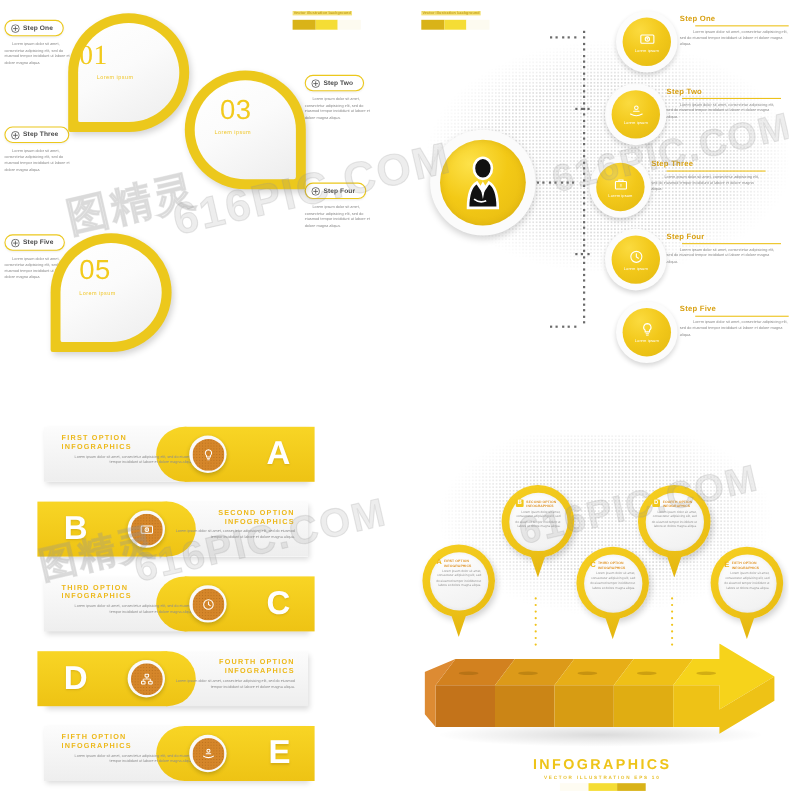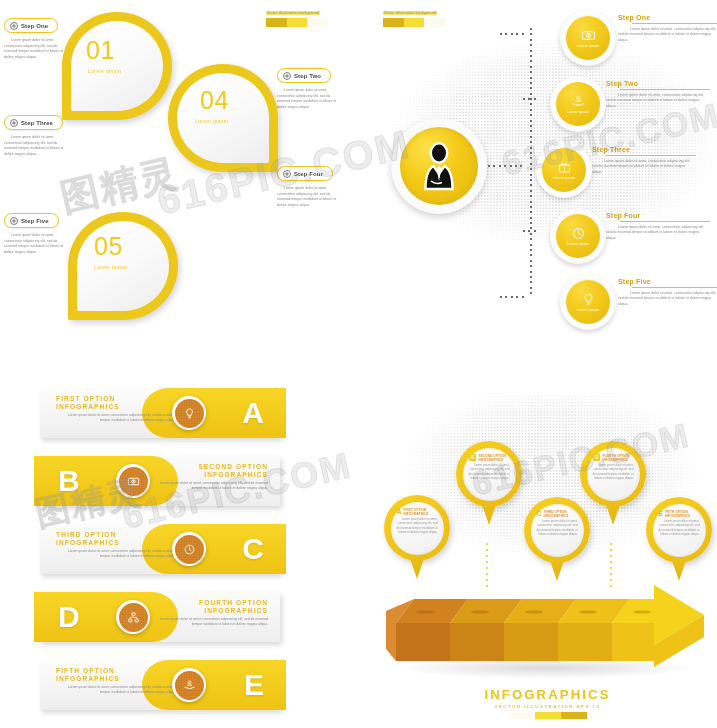--- a/index.html
+++ b/index.html
@@ -312,34 +312,34 @@
             <path d="M8 4.3v7.4M4.3 8h7.4" stroke="#4a4a4a" stroke-width="1.4" stroke-linecap="round"></path>
           </svg>
       </span>
       <span class="pill-label">Step Four</span>
     </div>
     <div class="step-body lorem ind" style="left:277px; top:186px;">Lorem ipsum dolor sit amet, consectetur adipisicing elit, sed do eiusmod tempor incididunt ut labore et dolore magna aliqua.</div>
 
     <div class="drop bl" style="left:62px; top:12px; width:110px; height:108px;">
       <div class="shell"></div>
       <div class="inner"></div>
-      <div class="num" style="left:24px; top:26px;">01</div>
+      <div class="num" style="left:10px; top:26px;font-family:Liberation Serif, serif;">01</div>
       <div class="cap" style="left:26px; top:56px;">Lorem ipsum</div>
     </div>
 
     <div class="drop br" style="left:168px; top:64px; width:110px; height:108px;">
       <div class="shell"></div>
       <div class="inner"></div>
-      <div class="num" style="left:32px; top:24px;">04</div>
+      <div class="num" style="left:32px; top:24px;">03</div>
       <div class="cap" style="left:27px; top:54px;">Lorem ipsum</div>
     </div>
 
 
 
-    <div class="drop bl" style="left:68px; top:212px; width:110px; height:108px;text-align:center;">
+    <div class="drop bl" style="left:46px; top:212px; width:110px; height:108px;text-align:center;">
       <div class="shell"></div>
       <div class="inner"></div>
       <div class="num" style="left:26px; top:22px;">05</div>
       <div class="cap" style="left:26px; top:52px;">Lorem ipsum</div>
     </div>
   </div>
 
   <div id="panel-circles">
     <div class="worldmap"></div>
 

